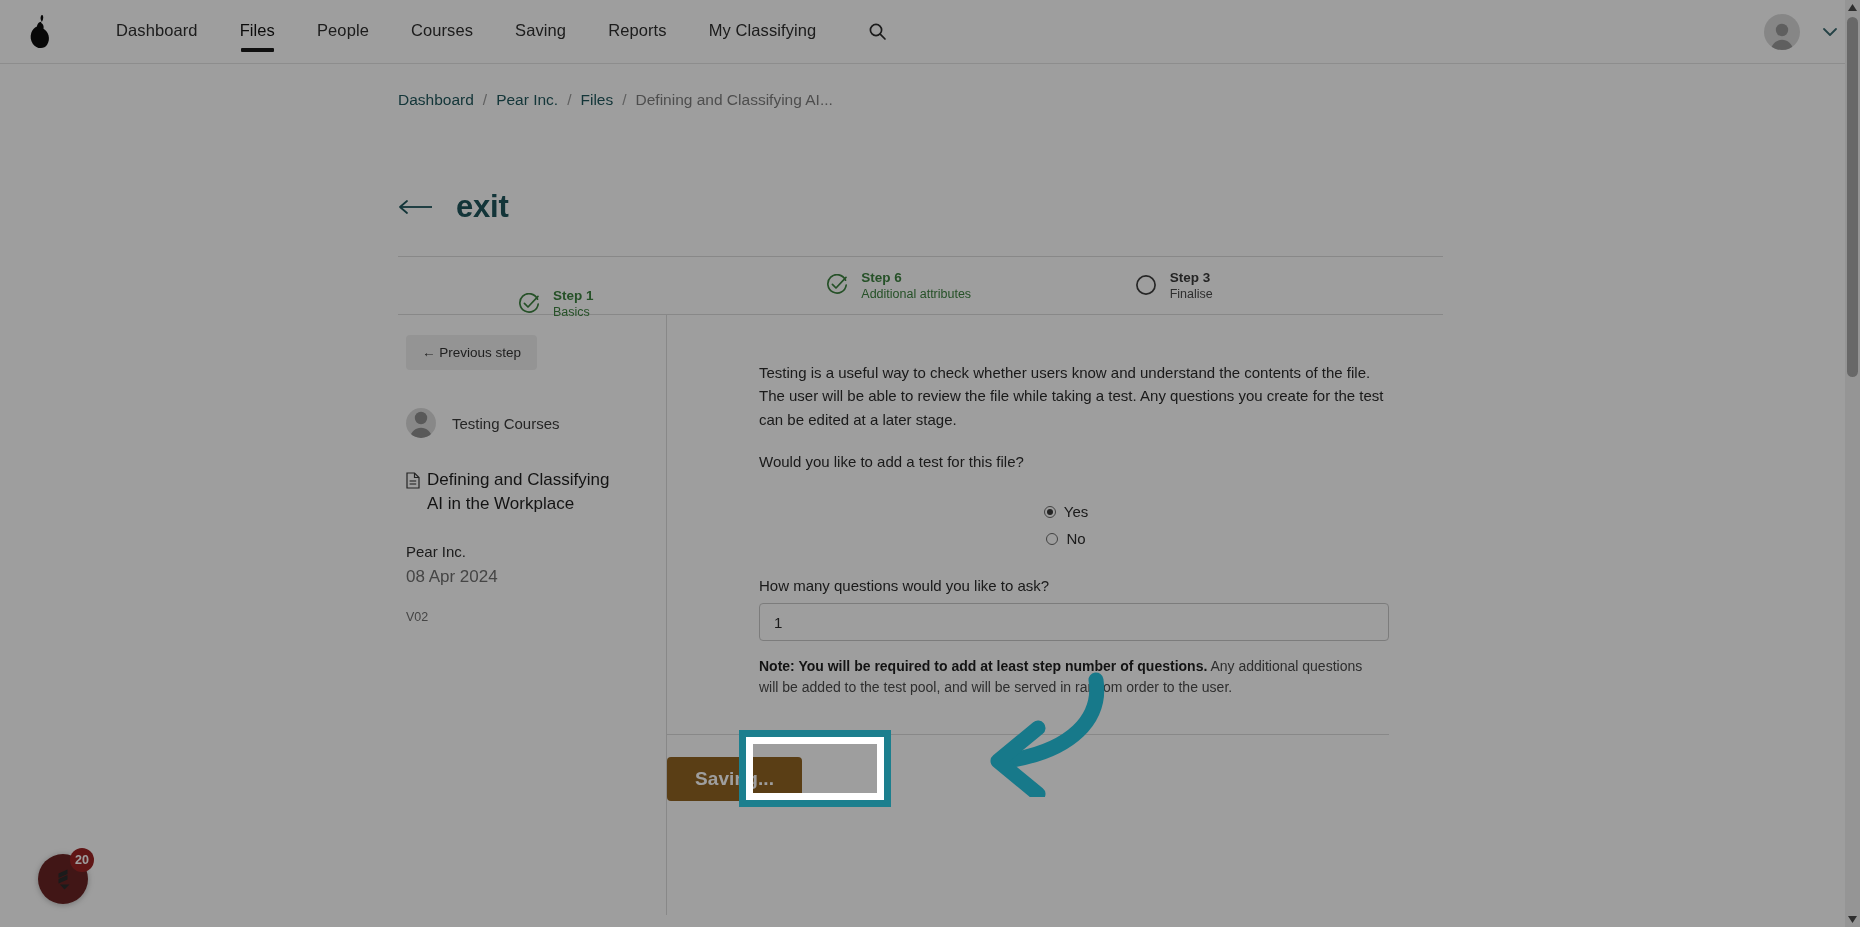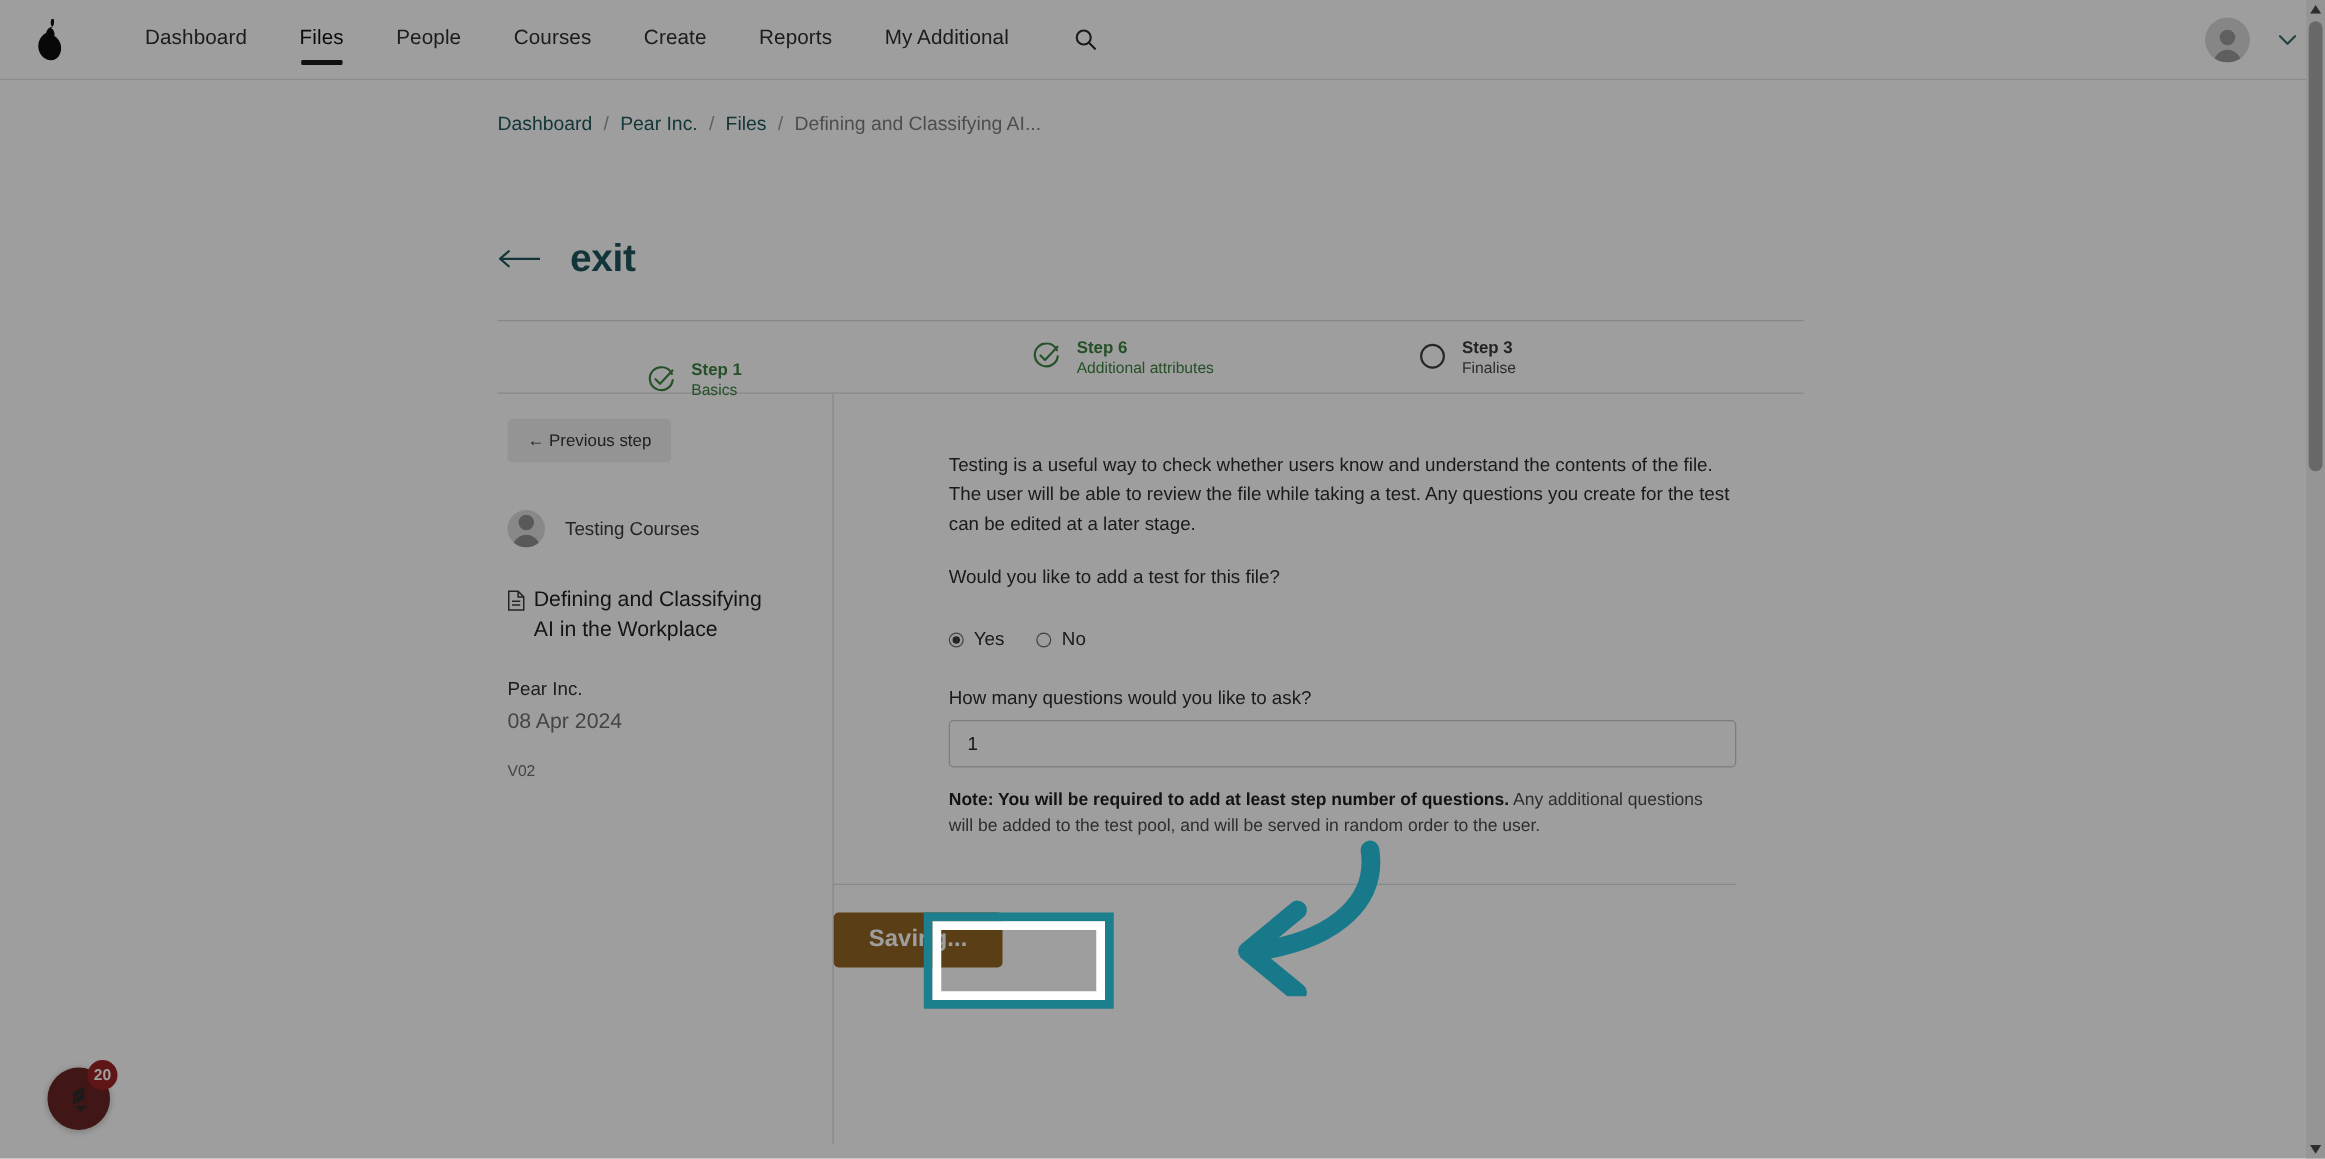--- a/index.html
+++ b/index.html
@@ -295,20 +295,21 @@
     color: #2c2c2c;
   }
 
   .radio-row {
     margin-top: 33px;
     display: flex;
     align-items: center;
     gap: 10px;
     font-size: 15px;
     color: #2c2c2c;
+    flex-direction: column;
   }
   .radio-opt {
     display: flex;
     align-items: center;
     gap: 8px;
     cursor: pointer;
     margin-right: 16px;
   }
   .radio-dot {
     width: 12px; height: 12px;
@@ -474,23 +475,23 @@
       <svg class="pear-logo" width="26" height="36" viewBox="0 0 26 36">
         <path d="M15.2 1.2c-.6 1.3-.8 2.6-.6 3.9.2 1.1.7 2 1.4 2.6-1.1-.2-2.1.1-3 .8-1.1.9-1.8 2.3-2.1 3.9-2.6 1.2-4.6 3.5-5.6 6.4-1.3 3.8-.7 8 1.6 11.1 2 2.7 5 4.3 8.1 4.2 2.5-.1 4.7-1.3 6.1-3.4 1.8-2.6 2.3-6.1 1.4-9.4-.8-2.9-2.6-5.3-5-6.6.3-1.5.1-3-.6-4.2-.5-.9-1.2-1.5-2-1.8.9-.7 1.6-1.7 2-2.9.5-1.5.5-3.1 0-4.6z" fill="#0d0d0d"></path>
       </svg>
     </div>
 
     <div class="nav-links">
       <div class="nav-link">Dashboard</div>
       <div class="nav-link active">Files</div>
       <div class="nav-link">People</div>
       <div class="nav-link">Courses</div>
-      <div class="nav-link">Create</div>
+      <div class="nav-link">Saving</div>
       <div class="nav-link">Reports</div>
-      <div class="nav-link">My Additional</div>
+      <div class="nav-link">My Classifying</div>
 
       <div class="nav-search">
         <svg width="19" height="19" viewBox="0 0 19 19">
           <circle cx="8" cy="8" r="5.6" fill="none" stroke="#2b2b2b" stroke-width="1.7"></circle>
           <line x1="12.2" y1="12.2" x2="17" y2="17" stroke="#2b2b2b" stroke-width="1.7" stroke-linecap="round"></line>
         </svg>
       </div>
     </div>
 
     <div class="nav-right">

